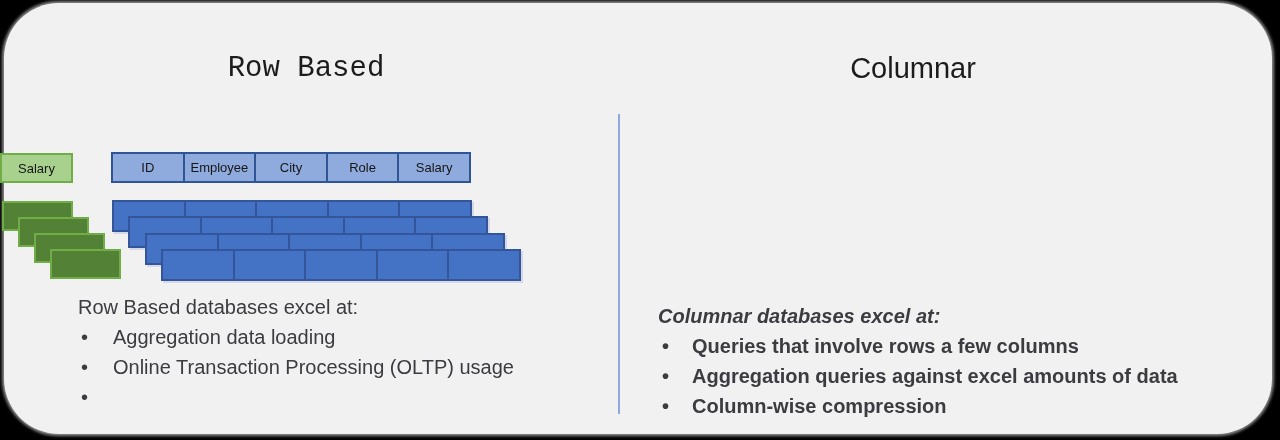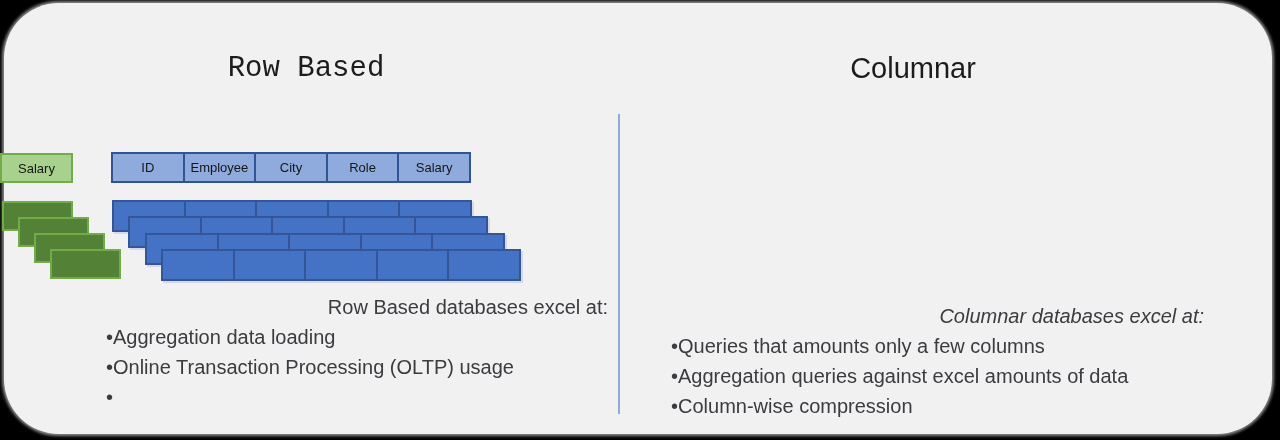--- a/index.html
+++ b/index.html
@@ -38,23 +38,23 @@
   .ghead{position:absolute;left:0;top:0;width:73px;height:30px;box-sizing:border-box;
         background:#a9d18e;border:2px solid #70ad47;display:flex;align-items:center;
         justify-content:center;font-size:13px;color:#161616;}
   .gbox{position:absolute;width:71px;height:30px;box-sizing:border-box;background:#538135;
         border:2px solid #70ad47;}
   .gbox:nth-of-type(2){left:2px;top:48px;z-index:1;}
   .gbox:nth-of-type(3){left:18px;top:64px;z-index:2;}
   .gbox:nth-of-type(4){left:34px;top:80px;z-index:3;}
   .gbox:nth-of-type(5){left:50px;top:96px;z-index:4;}
   
-  .benefits{position:absolute;font-size:20px;line-height:30px;color:#3b3b40;text-align:right;}
+  .benefits{position:absolute;font-size:20px;line-height:30px;color:#3b3b40;}
   .benefits.left{left:78px;top:292px;width:530px;}
-  .benefits.right{left:644px;top:301px;width:560px;}
+  .benefits.right{left:658px;top:301px;width:560px;font-weight:bold;}
   .benefits .heading{margin:0;}
   .benefits.right .heading{font-style:italic;}
   .benefits ul{list-style:none;margin:0;padding:0;}
   .benefits li{display:flex;}
   .blt{width:32px;padding-left:3px;flex:none;}
   .benefits.right .blt{width:30px;padding-left:4px;}
 </style>
 </head>
 <body>
 
@@ -156,21 +156,21 @@
         <span class="blt">•</span>
       </li>
     </ul>
   </div>
 
   <div class="benefits right">
     <p class="heading">Columnar databases excel at:</p>
     <ul>
       <li>
         <span class="blt">•</span>
-        <span>Queries that amounts only a few columns</span>
+        <span>Queries that involve rows a few columns</span>
       </li>
       <li>
         <span class="blt">•</span>
         <span>Aggregation queries against excel amounts of data</span>
       </li>
       <li>
         <span class="blt">•</span>
         <span>Column-wise compression</span>
       </li>
     </ul>

